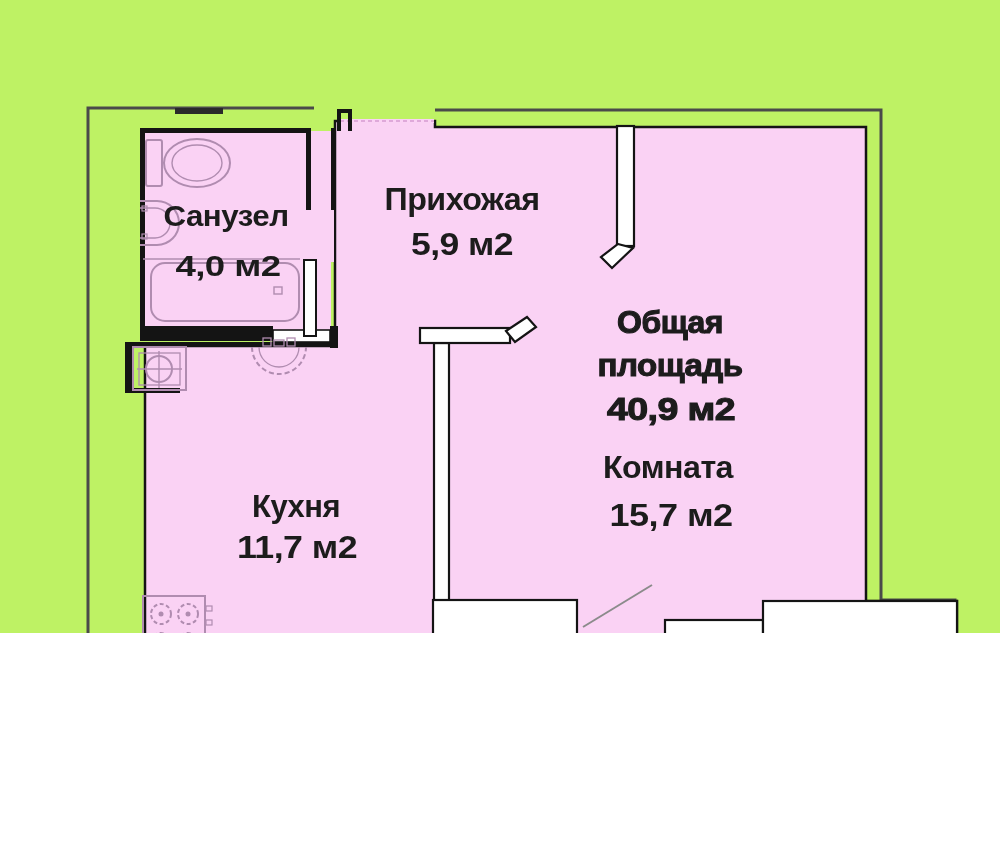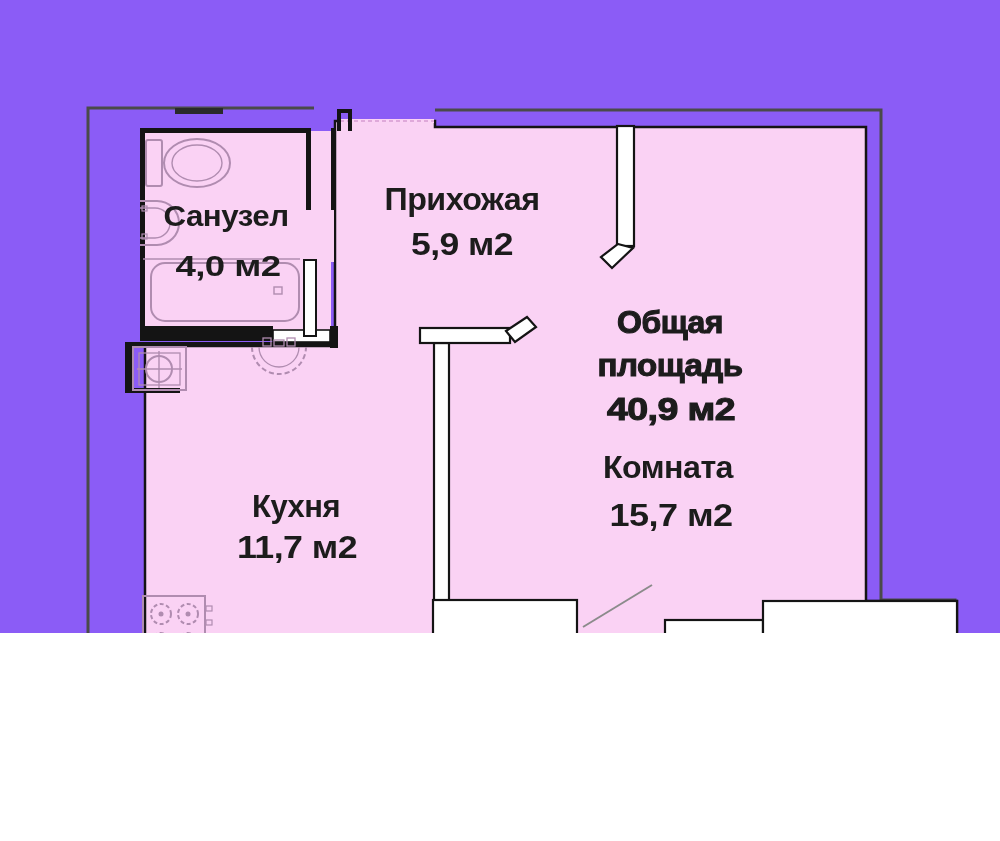--- a/index.html
+++ b/index.html
@@ -1,16 +1,16 @@
 <!DOCTYPE html>
 <html><head>
 <meta charset="utf-8">
 <style>
   html,body{margin:0;padding:0;background:#ffffff;}
-  .canvas{position:relative;width:1000px;height:633px;background:#8b5cf6;overflow:hidden;
+  .canvas{position:relative;width:1000px;height:633px;background:#bef264;overflow:hidden;
           font-family:"Liberation Sans", sans-serif;}
   svg{display:block}
   text{font-family:"Liberation Sans","DejaVu Sans",sans-serif;}
   .room-label{font-weight:700;letter-spacing:-0.5px;}
   .total-label{font-weight:700;letter-spacing:-0.5px;paint-order:stroke;}
 </style>
 </head>
 <body>
 
 <div class="canvas">

